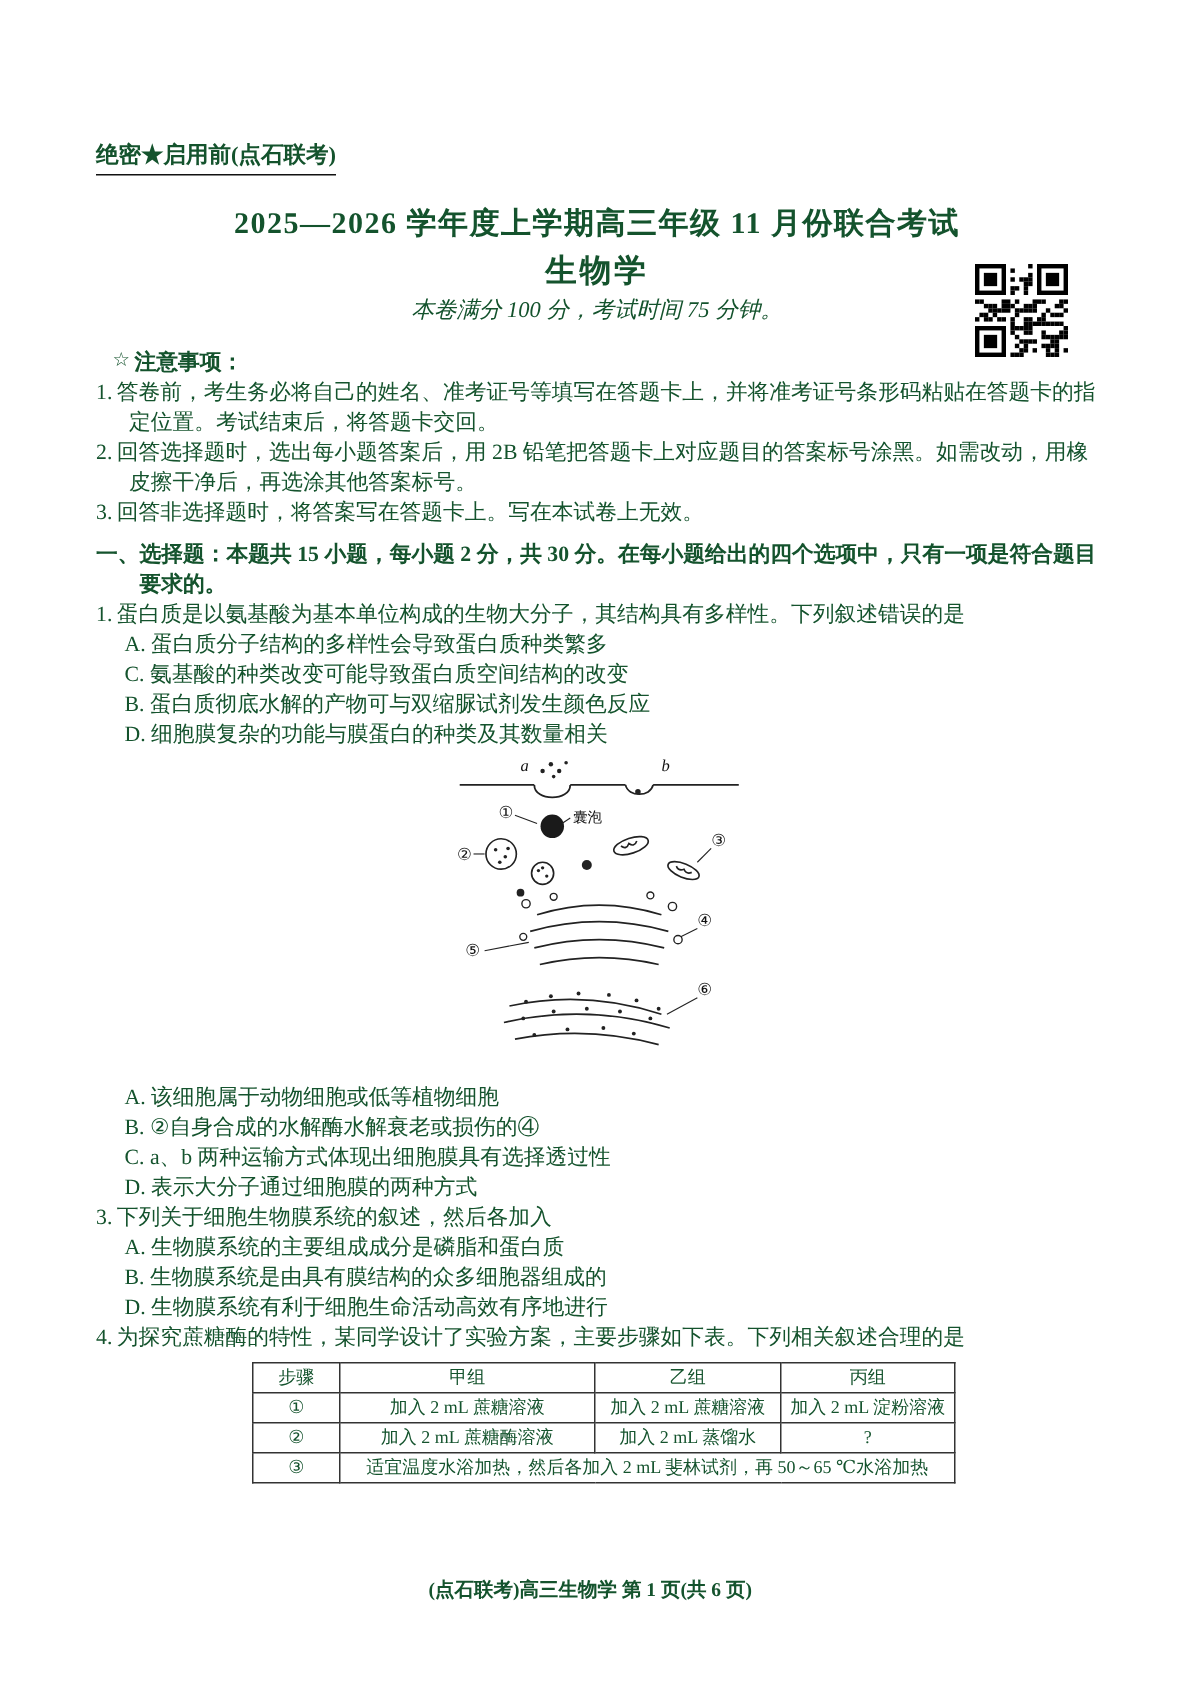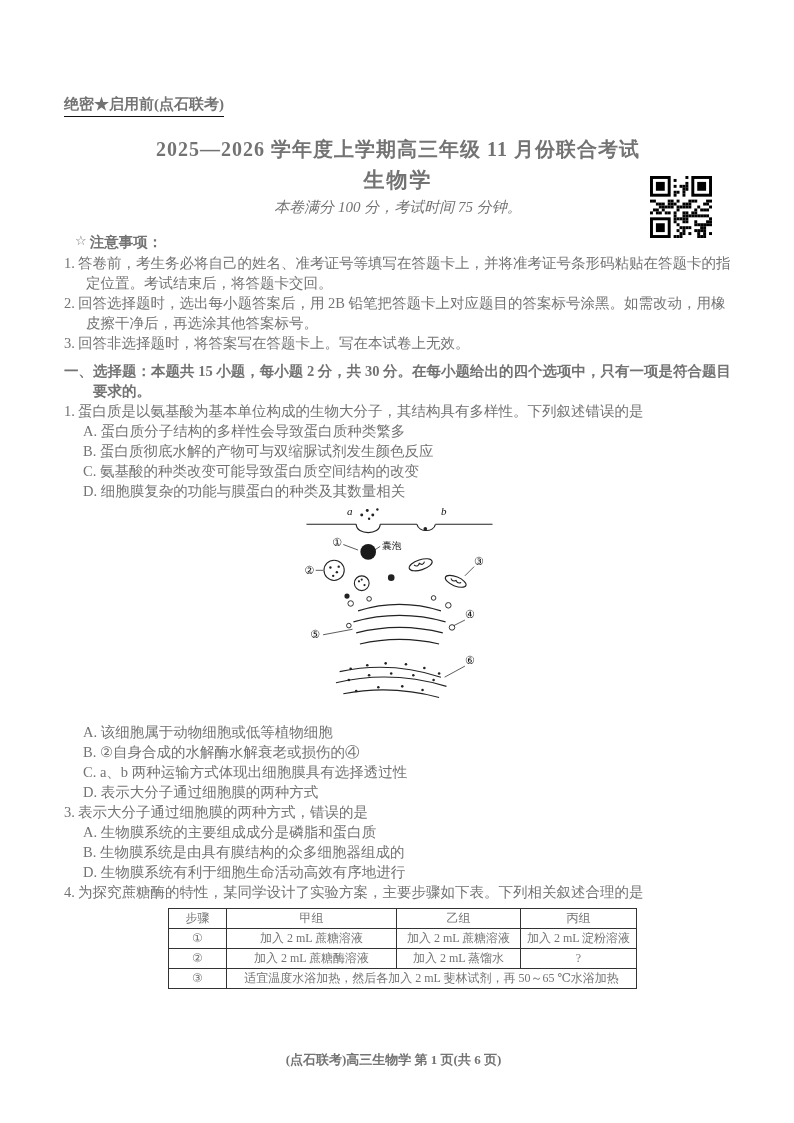--- a/index.html
+++ b/index.html
@@ -2,21 +2,21 @@
 <html><head>
 <meta charset="utf-8">
 <style>
   * { box-sizing: border-box; }
   html, body { margin: 0; padding: 0; background: #ffffff; }
   .page {
     position: relative;
     width: 787px; height: 1123px;
     background: #fff;
     font-family: "Liberation Serif", "DejaVu Serif", serif;
-    color: #737373;
+    color: #14532d;
     font-size: 14.5px;
     line-height: 20px;
     overflow: hidden;
   }
   .content { position: absolute; left: 64px; top: 94px; width: 668px; }
 
   .secrecy {
     display: inline-block;
     font-weight: bold; font-size: 15px;
     border-bottom: 1.5px solid #111;
@@ -213,22 +213,22 @@
     <p class="hang"><span class="qnum">1.</span><span>答卷前，考生务必将自己的姓名、准考证号等填写在答题卡上，并将准考证号条形码粘贴在答题卡的指定位置。考试结束后，将答题卡交回。</span></p>
     <p class="hang"><span class="qnum">2.</span><span>回答选择题时，选出每小题答案后，用 2B 铅笔把答题卡上对应题目的答案标号涂黑。如需改动，用橡皮擦干净后，再选涂其他答案标号。</span></p>
     <p class="hang"><span class="qnum">3.</span><span>回答非选择题时，将答案写在答题卡上。写在本试卷上无效。</span></p>
 
     <p class="hang2 section-head">一、选择题：本题共 15 小题，每小题 2 分，共 30 分。在每小题给出的四个选项中，只有一项是符合题目要求的。</p>
 
     
     <div>
       <p class="hang"><span class="qnum">1.</span><span>蛋白质是以氨基酸为基本单位构成的生物大分子，其结构具有多样性。下列叙述错误的是</span></p>
       <p class="opt">A. 蛋白质分子结构的多样性会导致蛋白质种类繁多</p>
+      <p class="opt">C. 氨基酸的种类改变可能导致蛋白质空间结构的改变</p>
       <p class="opt">B. 蛋白质彻底水解的产物可与双缩脲试剂发生颜色反应</p>
-      <p class="opt">C. 氨基酸的种类改变可能导致蛋白质空间结构的改变</p>
       <p class="opt">D. 细胞膜复杂的功能与膜蛋白的种类及其数量相关</p>
     </div>
 
     
     <div>
 
       <div class="diagram-wrap">
         <svg class="cell-diagram" viewBox="0 0 210 228" width="195" height="210" xmlns="http://www.w3.org/2000/svg">
 
           <g stroke="#222" fill="none" stroke-width="1.3">
@@ -329,21 +329,21 @@
       </div>
 
       <p class="opt">A. 该细胞属于动物细胞或低等植物细胞</p>
       <p class="opt">B. ②自身合成的水解酶水解衰老或损伤的④</p>
       <p class="opt">C. a、b 两种运输方式体现出细胞膜具有选择透过性</p>
       <p class="opt">D. 表示大分子通过细胞膜的两种方式</p>
     </div>
 
     
     <div>
-      <p class="hang"><span class="qnum">3.</span><span>表示大分子通过细胞膜的两种方式，错误的是</span></p>
+      <p class="hang"><span class="qnum">3.</span><span>下列关于细胞生物膜系统的叙述，然后各加入</span></p>
       <p class="opt">A. 生物膜系统的主要组成成分是磷脂和蛋白质</p>
       <p class="opt">B. 生物膜系统是由具有膜结构的众多细胞器组成的</p>
       <p class="opt">D. 生物膜系统有利于细胞生命活动高效有序地进行</p>
     </div>
 
     
     <div>
       <p class="hang"><span class="qnum">4.</span><span>为探究蔗糖酶的特性，某同学设计了实验方案，主要步骤如下表。下列相关叙述合理的是</span></p>
       <table class="exp-table">
         <tbody>

